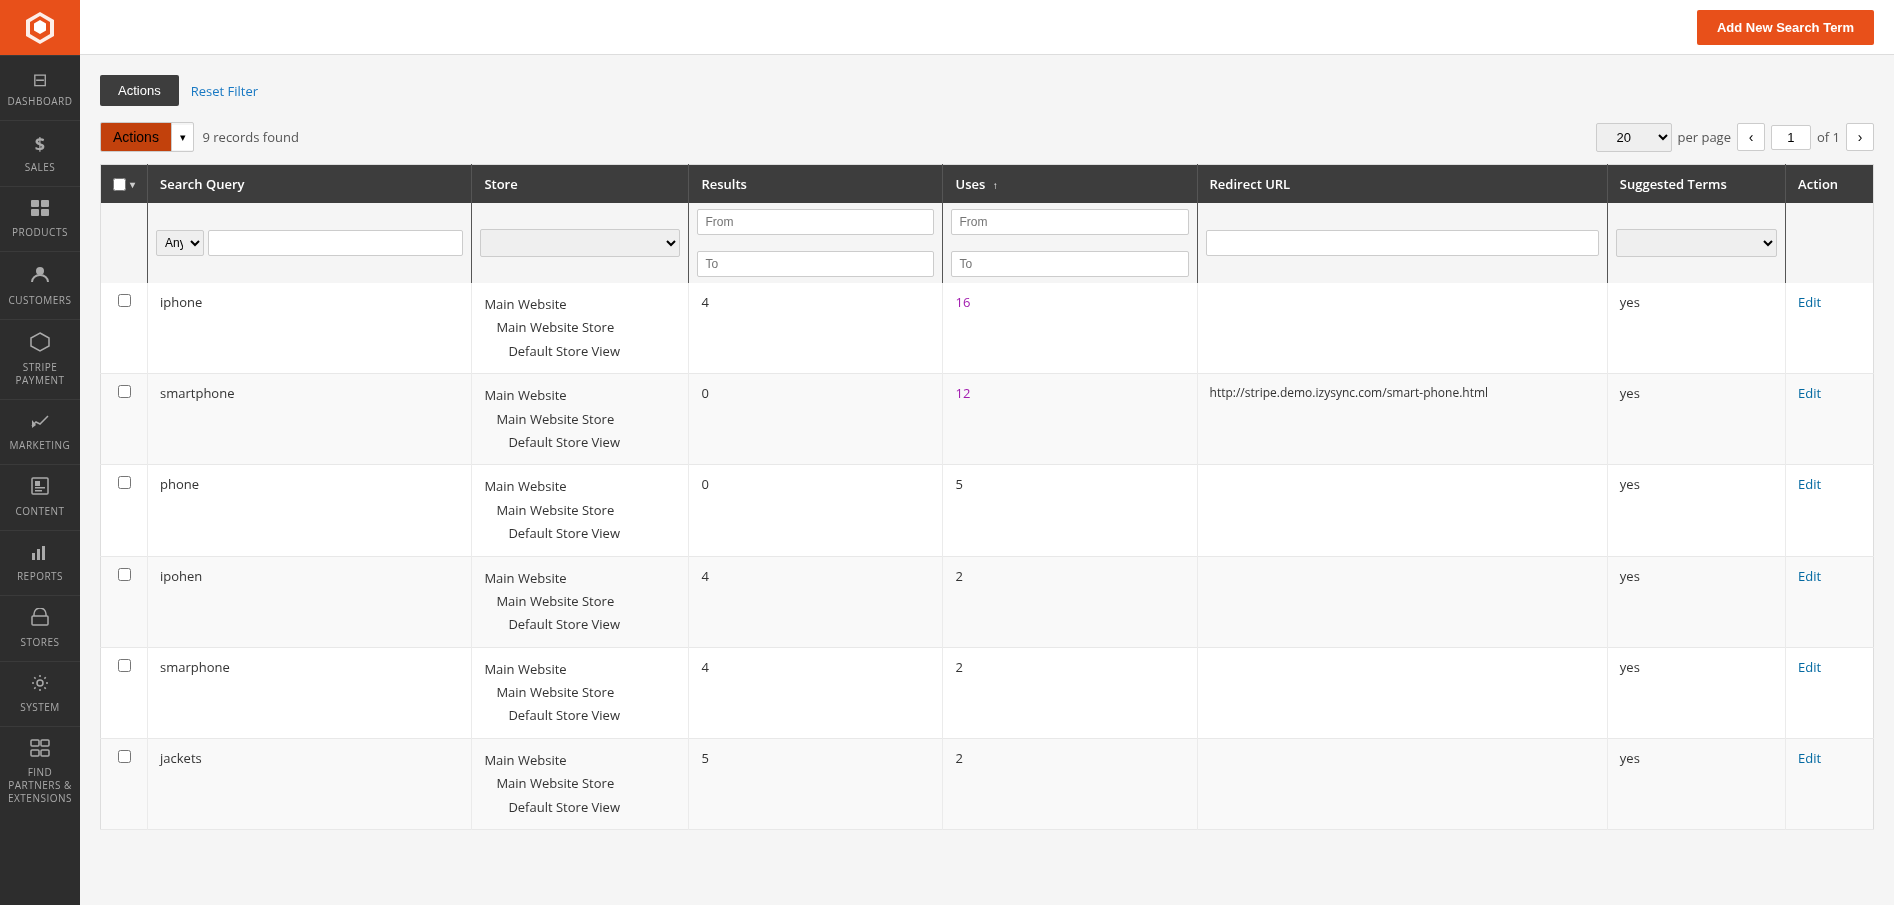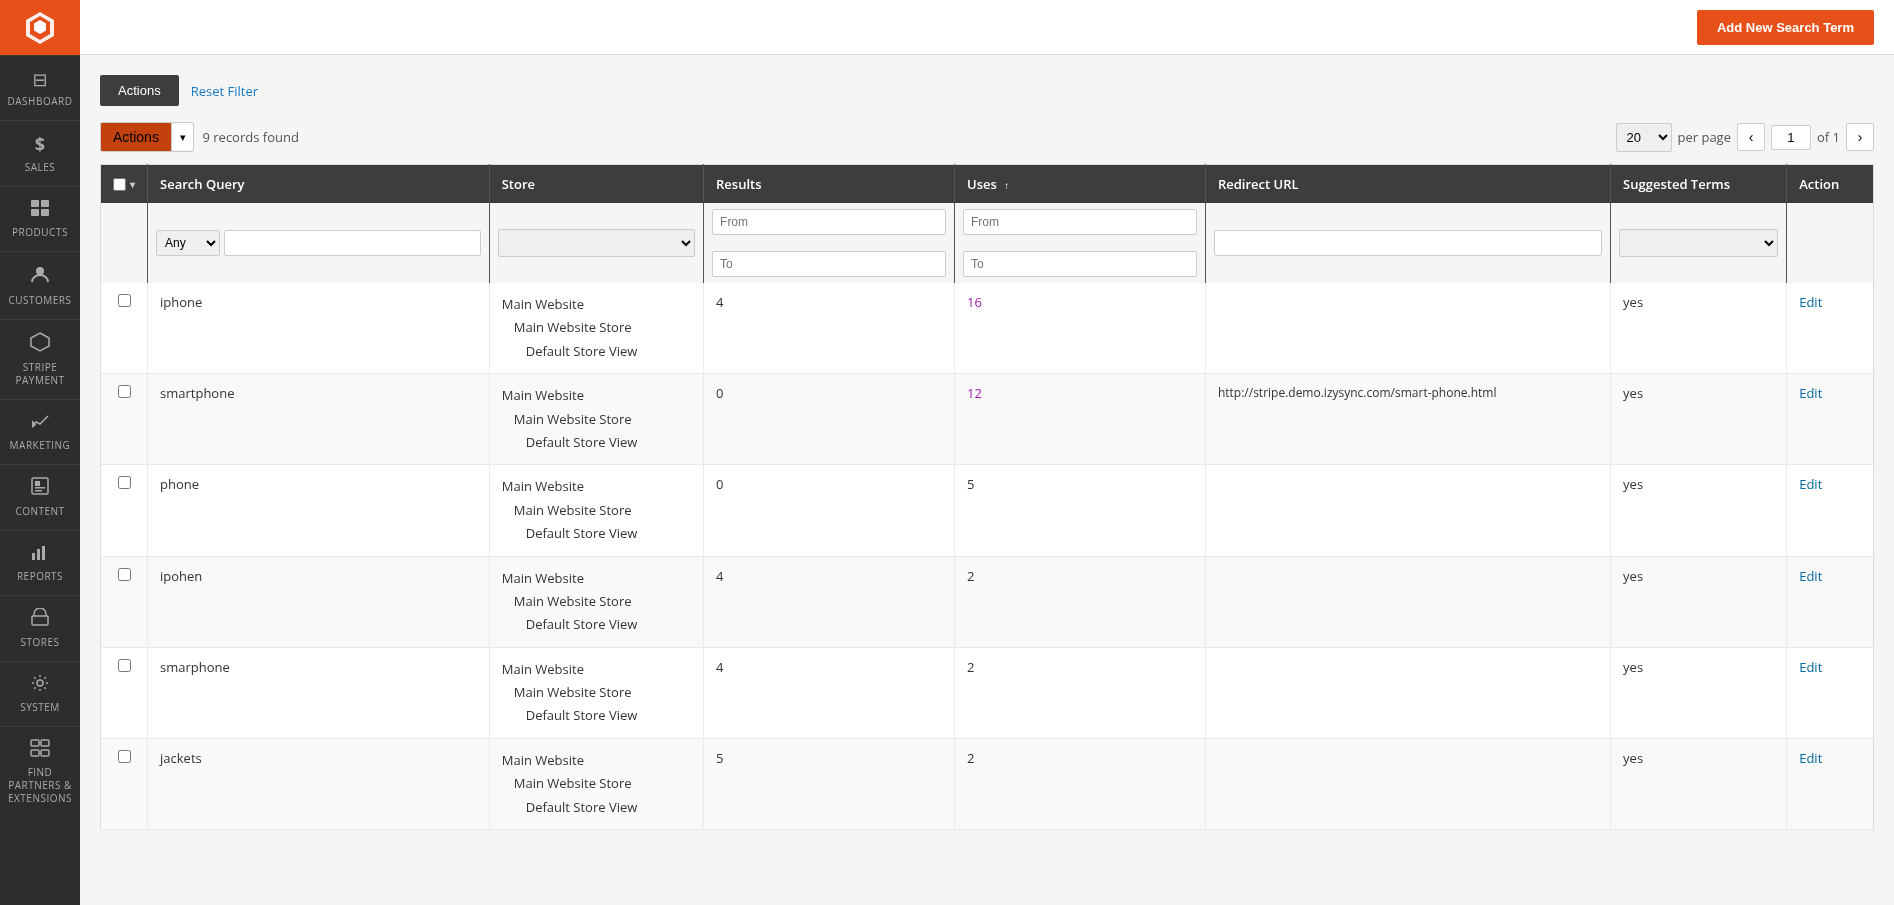--- a/index.html
+++ b/index.html
@@ -135,21 +135,21 @@
     .records-found { font-size: 13px; color: #555; }
 
     
     .pagination {
       display: flex;
       align-items: center;
       gap: 6px;
     }
     .pagination select {
       border: 1px solid #ccc;
-      padding: 5px 6px;
+      padding: 5px 16px;
       font-size: 13px;
       border-radius: 2px;
     }
     .per-page-text { font-size: 13px; color: #555; }
     .page-nav-btn {
       background: #fff;
       border: 1px solid #ccc;
       width: 28px;
       height: 28px;
       cursor: pointer;
@@ -393,21 +393,21 @@
           <th>Results</th>
           <th style="cursor:pointer;">Uses <span class="sort-icon">↑</span></th>
           <th>Redirect URL</th>
           <th>Suggested Terms</th>
           <th>Action</th>
         </tr>
         <tr>
           <th class="filter-th checkbox-th"></th>
           <th class="filter-th">
             <div style="display:flex;gap:4px;align-items:center;">
-              <select style="width:64px;padding:4px 4px;">
+              <select style="width:48px;padding:4px 4px;">
                 <option>Any</option>
                 <option>Yes</option>
                 <option>No</option>
               </select>
               <input type="text" style="flex: 1 1 0%; padding: 5px 7px; border: 1px solid rgb(204, 204, 204); font-size: 12px; border-radius: 2px;">
             </div>
           </th>
           <th class="filter-th">
             <select style="width:100%;padding:5px 7px;border:1px solid #ccc;font-size:12px;border-radius:2px;">
               <option></option>

